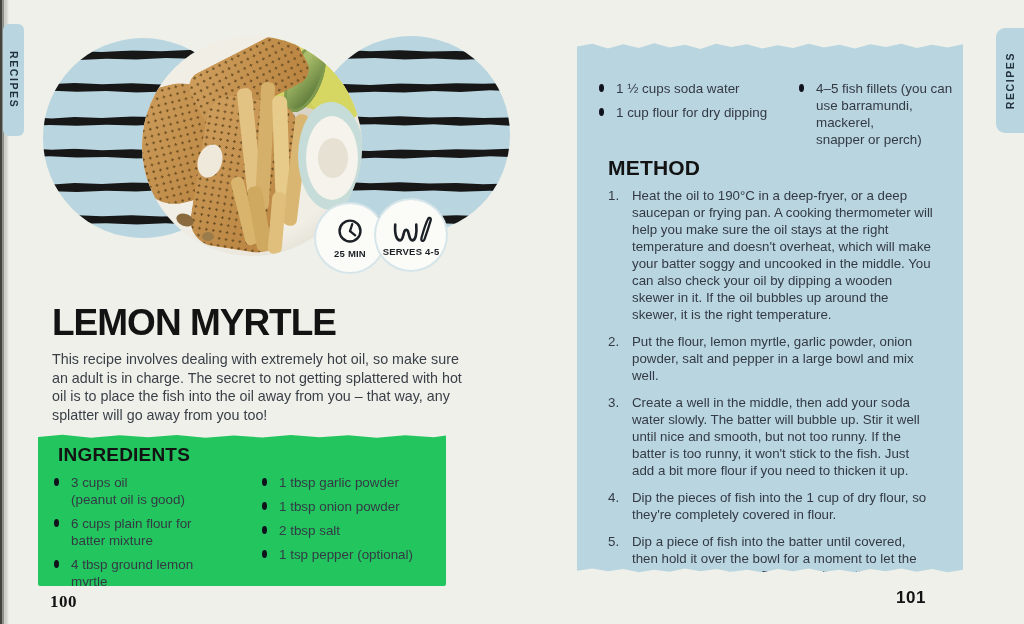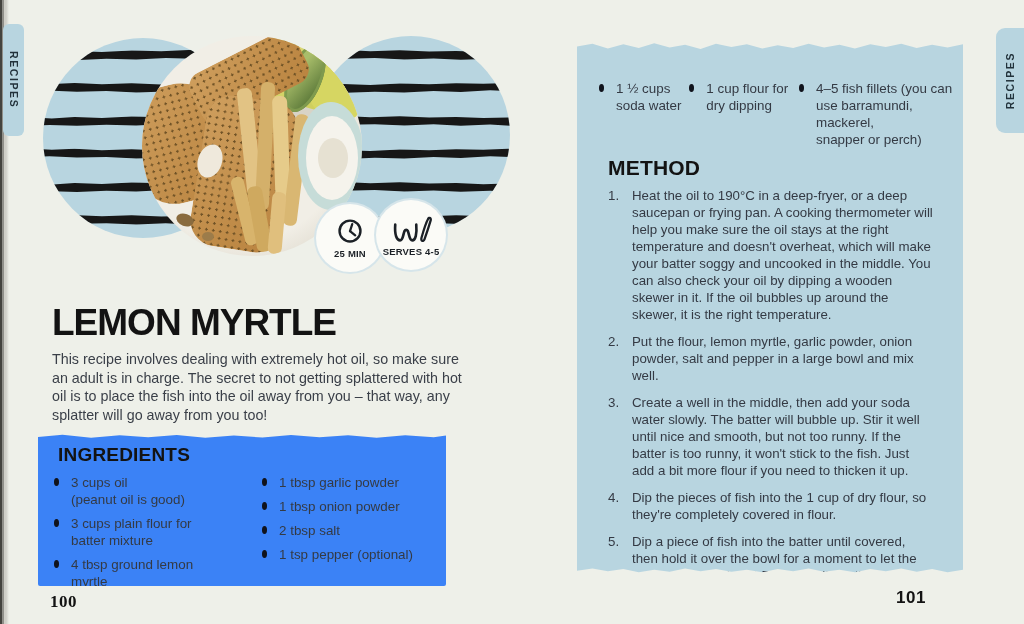--- a/index.html
+++ b/index.html
@@ -51,36 +51,36 @@
   
   .badge{position:absolute;border-radius:50%;background:#fbfbf7;box-shadow:0 0 0 2px #d6e5ea;
          display:flex;flex-direction:column;align-items:center;justify-content:center;z-index:5;}
   .badge-time{left:316px;top:204px;width:68px;height:68px;}
   .badge-serves{left:376px;top:200px;width:70px;height:70px;}
   .badge-label{font-size:9.5px;font-weight:bold;color:#1b2026;letter-spacing:.2px;margin-top:2px;white-space:nowrap;}
   
   .title{position:absolute;left:52px;top:281px;font-size:37px;line-height:41px;font-weight:bold;
          letter-spacing:-1px;color:#131313;margin-top:21px;}
   .intro{position:absolute;left:52px;top:350px;width:424px;font-size:14.3px;line-height:18.6px;color:#3a3f48;}
-  .ing-box{position:absolute;left:38px;top:434px;width:408px;height:152px;background:#3b82f6;border-radius:2px;
+  .ing-box{position:absolute;left:38px;top:434px;width:408px;height:152px;background:#22c55e;border-radius:2px;
     clip-path:polygon(0 2%,6% 0.5%,13% 2.5%,20% 0.8%,27% 2.2%,34% 0.6%,41% 2.4%,48% 1%,55% 2.3%,62% 0.7%,69% 2.2%,76% 0.9%,83% 2.4%,90% 0.8%,97% 2.2%,100% 1%,100% 100%,0 100%);}
   .ing-head{position:absolute;left:20px;top:10px;font-size:19px;font-weight:bold;color:#131313;letter-spacing:.2px;}
   .ing-col{position:absolute;top:40px;display:flex;flex-direction:column;gap:7px;}
   .ing-col1{left:16px;width:180px;}
   .ing-col2{left:224px;width:180px;}
   .ing-item{display:flex;font-size:13.4px;line-height:17px;color:#343a44;}
   .bullet{flex:none;width:5px;height:8px;background:#10131c;border-radius:50%;margin:4px 12px 0 0;}
   .ing-text{white-space:pre-line;}
   .pageno{position:absolute;font-size:17px;font-weight:bold;color:#131313;letter-spacing:.5px;}
   .pageno-l{left:50px;top:592px;font-family:Liberation Serif, serif;}
   .pageno-r{left:896px;top:588px;}
   
   .method-box{position:absolute;left:577px;top:40px;width:386px;height:535px;background:#b8d5e0;
     clip-path:polygon(0 1.2%,4% .7%,8% 1.6%,12% .8%,16% 1.5%,20% .6%,24% 1.4%,28% .9%,32% 1.7%,36% .7%,40% 1.3%,44% .8%,48% 1.6%,52% 1%,56% 1.5%,60% .7%,64% 1.4%,68% .9%,72% 1.6%,76% .8%,80% 1.3%,84% .7%,88% 1.5%,92% .9%,96% 1.4%,100% .8%,100% 99%,96% 99.5%,92% 98.9%,88% 99.4%,84% 98.8%,80% 99.3%,76% 98.9%,72% 99.5%,68% 99%,64% 99.4%,60% 98.8%,56% 99.3%,52% 98.9%,48% 99.5%,44% 99%,40% 99.4%,36% 98.9%,32% 99.3%,28% 98.8%,24% 99.4%,20% 99%,16% 99.5%,12% 98.9%,8% 99.3%,4% 98.8%,0 99.2%);}
-  .rp-ing1{position:absolute;left:22px;top:40px;width:190px;display:flex;flex-direction:row;gap:7px;}
+  .rp-ing1{position:absolute;left:22px;top:40px;width:190px;display:flex;flex-direction:column;gap:7px;}
   .rp-ing2{position:absolute;left:222px;top:40px;width:158px;display:flex;flex-direction:column;gap:7px;}
   .method{position:absolute;left:31px;right:28px;top:116px;}
   .method-head{font-size:21px;font-weight:bold;color:#131313;letter-spacing:.2px;margin-bottom:7px;}
   .step{display:flex;margin-bottom:10px;font-size:13.3px;line-height:17px;color:#343a44;}
   .step-num{flex:none;width:24px;}
 </style>
 </head>
 <body>
 
 <div class="spread">
@@ -154,21 +154,21 @@
   <div class="ing-box">
     <div class="ing-head">INGREDIENTS</div>
     <div class="ing-col ing-col1">
       <div class="ing-item">
           <span class="bullet"></span>
           <span class="ing-text">3 cups oil
 (peanut oil is good)</span>
         </div>
       <div class="ing-item">
           <span class="bullet"></span>
-          <span class="ing-text">3 cups plain flour for
+          <span class="ing-text">6 cups plain flour for
 batter mixture</span>
         </div>
       <div class="ing-item">
           <span class="bullet"></span>
           <span class="ing-text">4 tbsp ground lemon
 myrtle</span>
         </div>
     </div>
     <div class="ing-col ing-col2">
       <div class="ing-item">

